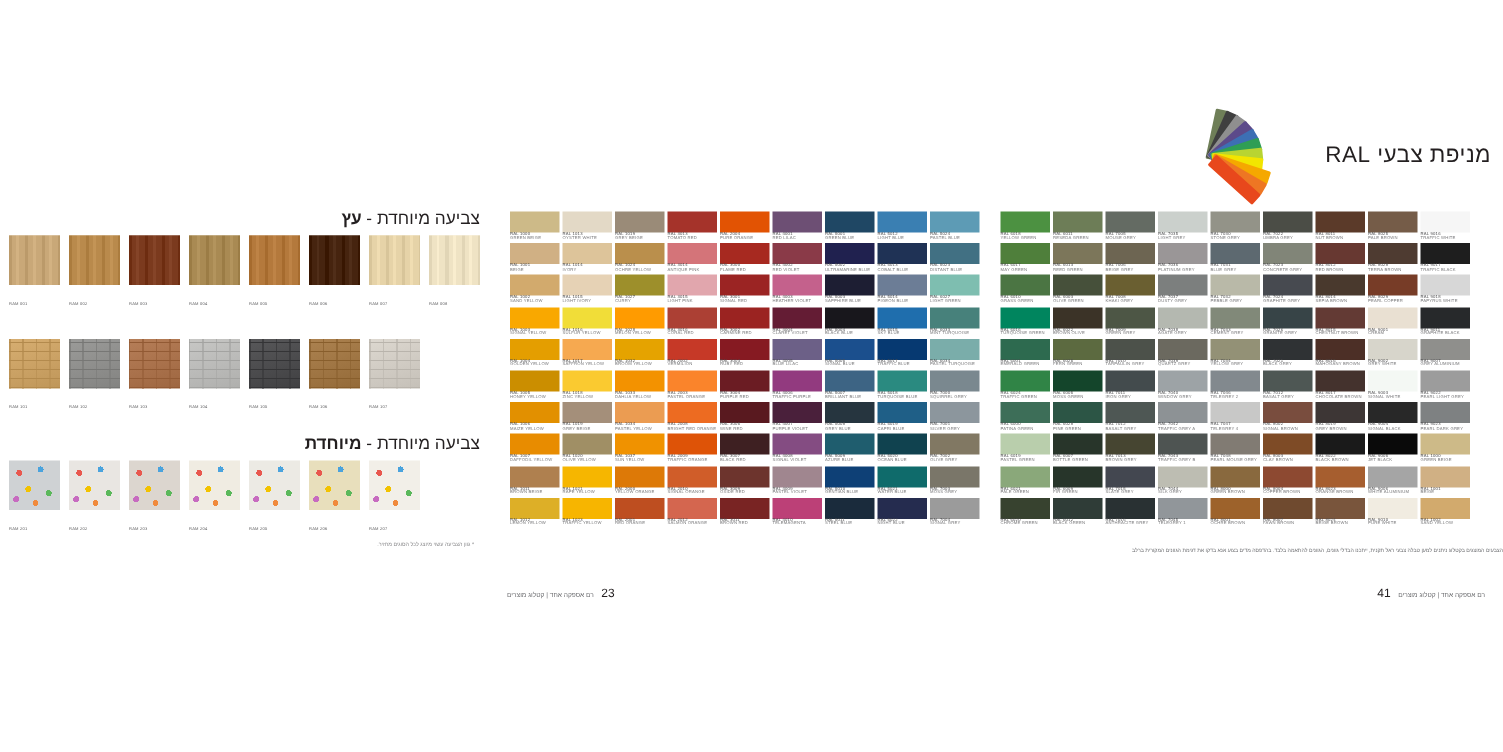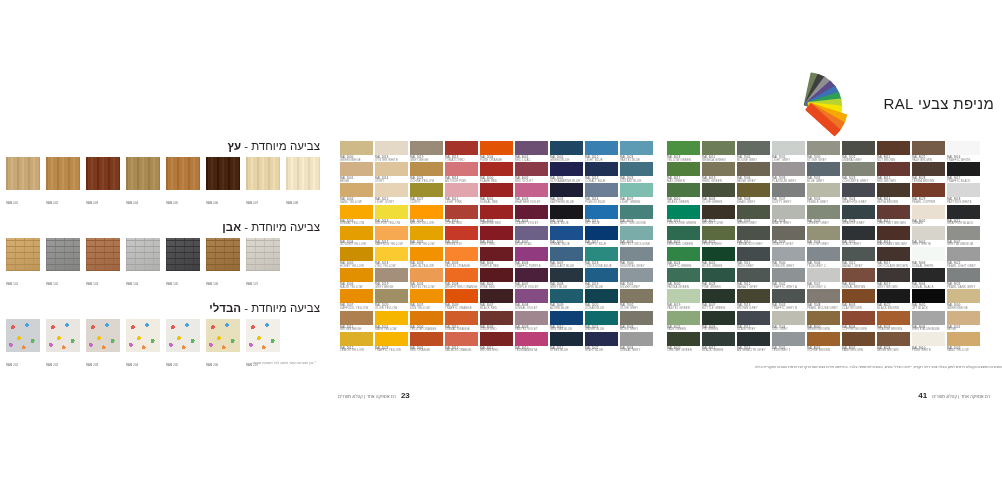--- a/index.html
+++ b/index.html
@@ -18,21 +18,21 @@
   .sec-title b{font-weight:700;}
   .swrow{display:flex;direction:ltr;gap:6px;padding-left:6px;margin-top:5px;}
   .sw{width:34px;}
   .sw .chip{width:34px;height:33px;border:0;display:block;}
   .sw .cap{font-size:2.7px;color:#58585a;margin-top:2.5px;letter-spacing:.15px;
            transform:scale(1.55);transform-origin:left top;white-space:nowrap;}
   .note{direction:rtl;text-align:right;font-size:3.6px;color:#8b8b8d;padding-right:10px;}
   
   .footer{position:absolute;bottom:101px;font-size:4.4px;color:#6d6e71;direction:rtl;
           display:flex;align-items:baseline;gap:5px;}
-  .footer .pg{font-size:8px;font-weight:700;color:#231f20;}
+  .footer .pg{font-size:8px;font-weight:400;color:#231f20;}
   .footer .txt{color:#6d6e71;}
   #foot-left{left:338px;}
   #foot-right{right:12px;}
   
   #ral{position:absolute;left:340px;top:141px;display:flex;gap:14px;}
   .block{display:flex;gap:2px;}
   .col{display:flex;flex-direction:column;gap:2px;}
   .cell{width:33px;}
   .cell .chip{width:33px;height:14px;display:block;}
   .cell .lbl{height:7px;padding-top:1px;}
@@ -70,32 +70,31 @@
       <div class="sw"><span class="chip" style="background: repeating-linear-gradient(90deg, rgb(187, 154, 106) 0px, rgb(187, 154, 106) 2px, rgb(201, 168, 120) 2px, rgb(201, 168, 120) 5px, rgb(211, 178, 130) 5px, rgb(211, 178, 130) 7px, rgb(201, 168, 120) 7px, rgb(201, 168, 120) 11px), rgb(201, 168, 120);"></span><span class="cap">RAM 001</span></div>
       <div class="sw"><span class="chip" style="background: repeating-linear-gradient(90deg, rgb(171, 124, 62) 0px, rgb(171, 124, 62) 2px, rgb(185, 138, 76) 2px, rgb(185, 138, 76) 5px, rgb(195, 148, 86) 5px, rgb(195, 148, 86) 7px, rgb(185, 138, 76) 7px, rgb(185, 138, 76) 11px), rgb(185, 138, 76);"></span><span class="cap">RAM 002</span></div>
       <div class="sw"><span class="chip" style="background: repeating-linear-gradient(90deg, rgb(109, 44, 16) 0px, rgb(109, 44, 16) 2px, rgb(123, 58, 30) 2px, rgb(123, 58, 30) 5px, rgb(133, 68, 40) 5px, rgb(133, 68, 40) 7px, rgb(123, 58, 30) 7px, rgb(123, 58, 30) 11px), rgb(123, 58, 30);"></span><span class="cap">RAM 003</span></div>
       <div class="sw"><span class="chip" style="background: repeating-linear-gradient(90deg, rgb(155, 124, 69) 0px, rgb(155, 124, 69) 2px, rgb(169, 138, 83) 2px, rgb(169, 138, 83) 5px, rgb(179, 148, 93) 5px, rgb(179, 148, 93) 7px, rgb(169, 138, 83) 7px, rgb(169, 138, 83) 11px), rgb(169, 138, 83);"></span><span class="cap">RAM 004</span></div>
       <div class="sw"><span class="chip" style="background: repeating-linear-gradient(90deg, rgb(166, 107, 46) 0px, rgb(166, 107, 46) 2px, rgb(180, 121, 60) 2px, rgb(180, 121, 60) 5px, rgb(190, 131, 70) 5px, rgb(190, 131, 70) 7px, rgb(180, 121, 60) 7px, rgb(180, 121, 60) 11px), rgb(180, 121, 60);"></span><span class="cap">RAM 005</span></div>
       <div class="sw"><span class="chip" style="background: repeating-linear-gradient(90deg, rgb(56, 22, 1) 0px, rgb(56, 22, 1) 2px, rgb(70, 36, 15) 2px, rgb(70, 36, 15) 5px, rgb(80, 46, 25) 5px, rgb(80, 46, 25) 7px, rgb(70, 36, 15) 7px, rgb(70, 36, 15) 11px), rgb(70, 36, 15);"></span><span class="cap">RAM 006</span></div>
       <div class="sw"><span class="chip" style="background: repeating-linear-gradient(90deg, rgb(216, 197, 154) 0px, rgb(216, 197, 154) 2px, rgb(230, 211, 168) 2px, rgb(230, 211, 168) 5px, rgb(240, 221, 178) 5px, rgb(240, 221, 178) 7px, rgb(230, 211, 168) 7px, rgb(230, 211, 168) 11px), rgb(230, 211, 168);"></span><span class="cap">RAM 007</span></div>
       <div class="sw"><span class="chip" style="background: repeating-linear-gradient(90deg, rgb(225, 213, 182) 0px, rgb(225, 213, 182) 2px, rgb(239, 227, 196) 2px, rgb(239, 227, 196) 5px, rgb(249, 237, 206) 5px, rgb(249, 237, 206) 7px, rgb(239, 227, 196) 7px, rgb(239, 227, 196) 11px), rgb(239, 227, 196);"></span><span class="cap">RAM 008</span></div>
     </div>
     <div style="height: 13px;"></div>
-    <div class="sec-title"><span>צביעה מיוחדת - </span><b>אבן</b></div>
     <div class="swrow">
       <div class="sw"><span class="chip" style="background: repeating-linear-gradient(0deg, rgb(179, 138, 77) 0px, rgb(179, 138, 77) 1px, transparent 1px, transparent 6px), repeating-linear-gradient(90deg, rgb(189, 148, 87) 0px, rgb(189, 148, 87) 1px, transparent 1px, transparent 9px), linear-gradient(160deg, rgb(215, 174, 113), rgb(191, 150, 89));"></span><span class="cap">RAM 101</span></div>
       <div class="sw"><span class="chip" style="background: repeating-linear-gradient(0deg, rgb(119, 119, 117) 0px, rgb(119, 119, 117) 1px, transparent 1px, transparent 6px), repeating-linear-gradient(90deg, rgb(129, 129, 127) 0px, rgb(129, 129, 127) 1px, transparent 1px, transparent 9px), linear-gradient(160deg, rgb(155, 155, 153), rgb(131, 131, 129));"></span><span class="cap">RAM 102</span></div>
       <div class="sw"><span class="chip" style="background: repeating-linear-gradient(0deg, rgb(146, 90, 52) 0px, rgb(146, 90, 52) 1px, transparent 1px, transparent 6px), repeating-linear-gradient(90deg, rgb(156, 100, 62) 0px, rgb(156, 100, 62) 1px, transparent 1px, transparent 9px), linear-gradient(160deg, rgb(182, 126, 88), rgb(158, 102, 64));"></span><span class="cap">RAM 103</span></div>
       <div class="sw"><span class="chip" style="background: repeating-linear-gradient(0deg, rgb(163, 163, 161) 0px, rgb(163, 163, 161) 1px, transparent 1px, transparent 6px), repeating-linear-gradient(90deg, rgb(173, 173, 171) 0px, rgb(173, 173, 171) 1px, transparent 1px, transparent 9px), linear-gradient(160deg, rgb(199, 199, 197), rgb(175, 175, 173));"></span><span class="cap">RAM 104</span></div>
       <div class="sw"><span class="chip" style="background: repeating-linear-gradient(0deg, rgb(52, 52, 54) 0px, rgb(52, 52, 54) 1px, transparent 1px, transparent 6px), repeating-linear-gradient(90deg, rgb(62, 62, 64) 0px, rgb(62, 62, 64) 1px, transparent 1px, transparent 9px), linear-gradient(160deg, rgb(88, 88, 90), rgb(64, 64, 66));"></span><span class="cap">RAM 105</span></div>
       <div class="sw"><span class="chip" style="background: repeating-linear-gradient(0deg, rgb(136, 94, 44) 0px, rgb(136, 94, 44) 1px, transparent 1px, transparent 6px), repeating-linear-gradient(90deg, rgb(146, 104, 54) 0px, rgb(146, 104, 54) 1px, transparent 1px, transparent 9px), linear-gradient(160deg, rgb(172, 130, 80), rgb(148, 106, 56));"></span><span class="cap">RAM 106</span></div>
       <div class="sw"><span class="chip" style="background: repeating-linear-gradient(0deg, rgb(185, 180, 172) 0px, rgb(185, 180, 172) 1px, transparent 1px, transparent 6px), repeating-linear-gradient(90deg, rgb(195, 190, 182) 0px, rgb(195, 190, 182) 1px, transparent 1px, transparent 9px), linear-gradient(160deg, rgb(221, 216, 208), rgb(197, 192, 184));"></span><span class="cap">RAM 107</span></div>
     </div>
     <div style="height: 13px;"></div>
-    <div class="sec-title"><span>צביעה מיוחדת - </span><b>הבדלי</b></div>
+    <div class="sec-title"><span>צביעה מיוחדת - </span><b>מיוחדת</b></div>
     <div class="swrow">
       <div class="sw"><span class="chip" style="background: radial-gradient(circle at 20% 25%, rgb(232, 88, 79) 0px, rgb(232, 88, 79) 2px, transparent 2px), radial-gradient(circle at 62% 18%, rgb(74, 163, 221) 0px, rgb(74, 163, 221) 2px, transparent 2px), radial-gradient(circle at 38% 58%, rgb(242, 194, 0) 0px, rgb(242, 194, 0) 2px, transparent 2px), radial-gradient(circle at 78% 66%, rgb(91, 184, 91) 0px, rgb(91, 184, 91) 2px, transparent 2px), radial-gradient(circle at 14% 78%, rgb(199, 107, 192) 0px, rgb(199, 107, 192) 2px, transparent 2px), radial-gradient(circle at 52% 86%, rgb(240, 138, 60) 0px, rgb(240, 138, 60) 2px, transparent 2px), rgb(207, 210, 212);"></span><span class="cap">RAM 201</span></div>
       <div class="sw"><span class="chip" style="background: radial-gradient(circle at 20% 25%, rgb(232, 88, 79) 0px, rgb(232, 88, 79) 2px, transparent 2px), radial-gradient(circle at 62% 18%, rgb(74, 163, 221) 0px, rgb(74, 163, 221) 2px, transparent 2px), radial-gradient(circle at 38% 58%, rgb(242, 194, 0) 0px, rgb(242, 194, 0) 2px, transparent 2px), radial-gradient(circle at 78% 66%, rgb(91, 184, 91) 0px, rgb(91, 184, 91) 2px, transparent 2px), radial-gradient(circle at 14% 78%, rgb(199, 107, 192) 0px, rgb(199, 107, 192) 2px, transparent 2px), radial-gradient(circle at 52% 86%, rgb(240, 138, 60) 0px, rgb(240, 138, 60) 2px, transparent 2px), rgb(233, 230, 226);"></span><span class="cap">RAM 202</span></div>
       <div class="sw"><span class="chip" style="background: radial-gradient(circle at 20% 25%, rgb(232, 88, 79) 0px, rgb(232, 88, 79) 2px, transparent 2px), radial-gradient(circle at 62% 18%, rgb(74, 163, 221) 0px, rgb(74, 163, 221) 2px, transparent 2px), radial-gradient(circle at 38% 58%, rgb(242, 194, 0) 0px, rgb(242, 194, 0) 2px, transparent 2px), radial-gradient(circle at 78% 66%, rgb(91, 184, 91) 0px, rgb(91, 184, 91) 2px, transparent 2px), radial-gradient(circle at 14% 78%, rgb(199, 107, 192) 0px, rgb(199, 107, 192) 2px, transparent 2px), radial-gradient(circle at 52% 86%, rgb(240, 138, 60) 0px, rgb(240, 138, 60) 2px, transparent 2px), rgb(220, 214, 207);"></span><span class="cap">RAM 203</span></div>
       <div class="sw"><span class="chip" style="background: radial-gradient(circle at 20% 25%, rgb(232, 88, 79) 0px, rgb(232, 88, 79) 2px, transparent 2px), radial-gradient(circle at 62% 18%, rgb(74, 163, 221) 0px, rgb(74, 163, 221) 2px, transparent 2px), radial-gradient(circle at 38% 58%, rgb(242, 194, 0) 0px, rgb(242, 194, 0) 2px, transparent 2px), radial-gradient(circle at 78% 66%, rgb(91, 184, 91) 0px, rgb(91, 184, 91) 2px, transparent 2px), radial-gradient(circle at 14% 78%, rgb(199, 107, 192) 0px, rgb(199, 107, 192) 2px, transparent 2px), radial-gradient(circle at 52% 86%, rgb(240, 138, 60) 0px, rgb(240, 138, 60) 2px, transparent 2px), rgb(240, 236, 226);"></span><span class="cap">RAM 204</span></div>
       <div class="sw"><span class="chip" style="background: radial-gradient(circle at 20% 25%, rgb(232, 88, 79) 0px, rgb(232, 88, 79) 2px, transparent 2px), radial-gradient(circle at 62% 18%, rgb(74, 163, 221) 0px, rgb(74, 163, 221) 2px, transparent 2px), radial-gradient(circle at 38% 58%, rgb(242, 194, 0) 0px, rgb(242, 194, 0) 2px, transparent 2px), radial-gradient(circle at 78% 66%, rgb(91, 184, 91) 0px, rgb(91, 184, 91) 2px, transparent 2px), radial-gradient(circle at 14% 78%, rgb(199, 107, 192) 0px, rgb(199, 107, 192) 2px, transparent 2px), radial-gradient(circle at 52% 86%, rgb(240, 138, 60) 0px, rgb(240, 138, 60) 2px, transparent 2px), rgb(236, 234, 228);"></span><span class="cap">RAM 205</span></div>
       <div class="sw"><span class="chip" style="background: radial-gradient(circle at 20% 25%, rgb(232, 88, 79) 0px, rgb(232, 88, 79) 2px, transparent 2px), radial-gradient(circle at 62% 18%, rgb(74, 163, 221) 0px, rgb(74, 163, 221) 2px, transparent 2px), radial-gradient(circle at 38% 58%, rgb(242, 194, 0) 0px, rgb(242, 194, 0) 2px, transparent 2px), radial-gradient(circle at 78% 66%, rgb(91, 184, 91) 0px, rgb(91, 184, 91) 2px, transparent 2px), radial-gradient(circle at 14% 78%, rgb(199, 107, 192) 0px, rgb(199, 107, 192) 2px, transparent 2px), radial-gradient(circle at 52% 86%, rgb(240, 138, 60) 0px, rgb(240, 138, 60) 2px, transparent 2px), rgb(232, 223, 188);"></span><span class="cap">RAM 206</span></div>
       <div class="sw"><span class="chip" style="background: radial-gradient(circle at 20% 25%, rgb(232, 88, 79) 0px, rgb(232, 88, 79) 2px, transparent 2px), radial-gradient(circle at 62% 18%, rgb(74, 163, 221) 0px, rgb(74, 163, 221) 2px, transparent 2px), radial-gradient(circle at 38% 58%, rgb(242, 194, 0) 0px, rgb(242, 194, 0) 2px, transparent 2px), radial-gradient(circle at 78% 66%, rgb(91, 184, 91) 0px, rgb(91, 184, 91) 2px, transparent 2px), radial-gradient(circle at 14% 78%, rgb(199, 107, 192) 0px, rgb(199, 107, 192) 2px, transparent 2px), radial-gradient(circle at 52% 86%, rgb(240, 138, 60) 0px, rgb(240, 138, 60) 2px, transparent 2px), rgb(242, 239, 232);"></span><span class="cap">RAM 207</span></div>
     </div>
     <div style="height: 13px;"></div>

